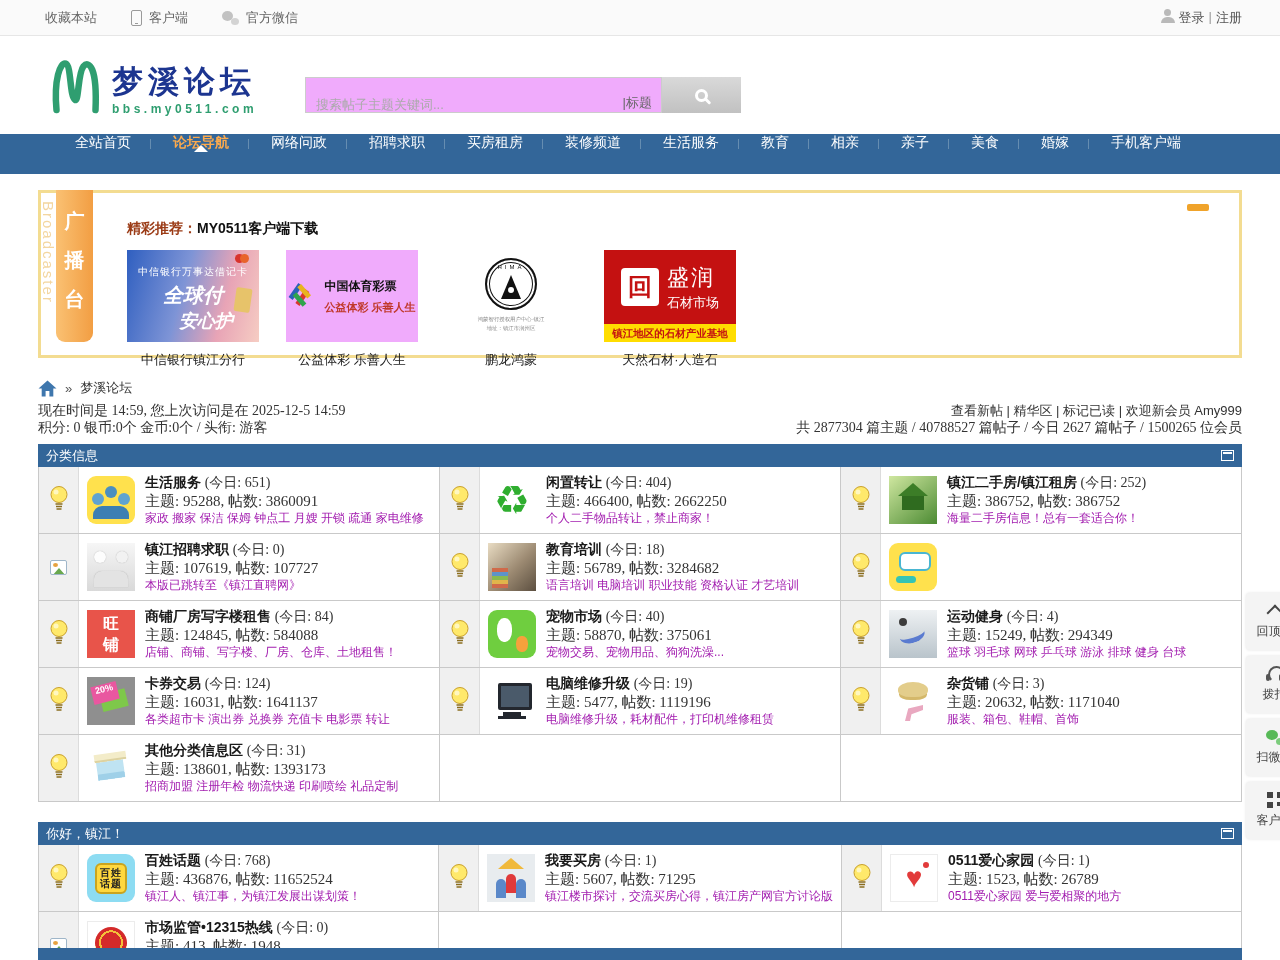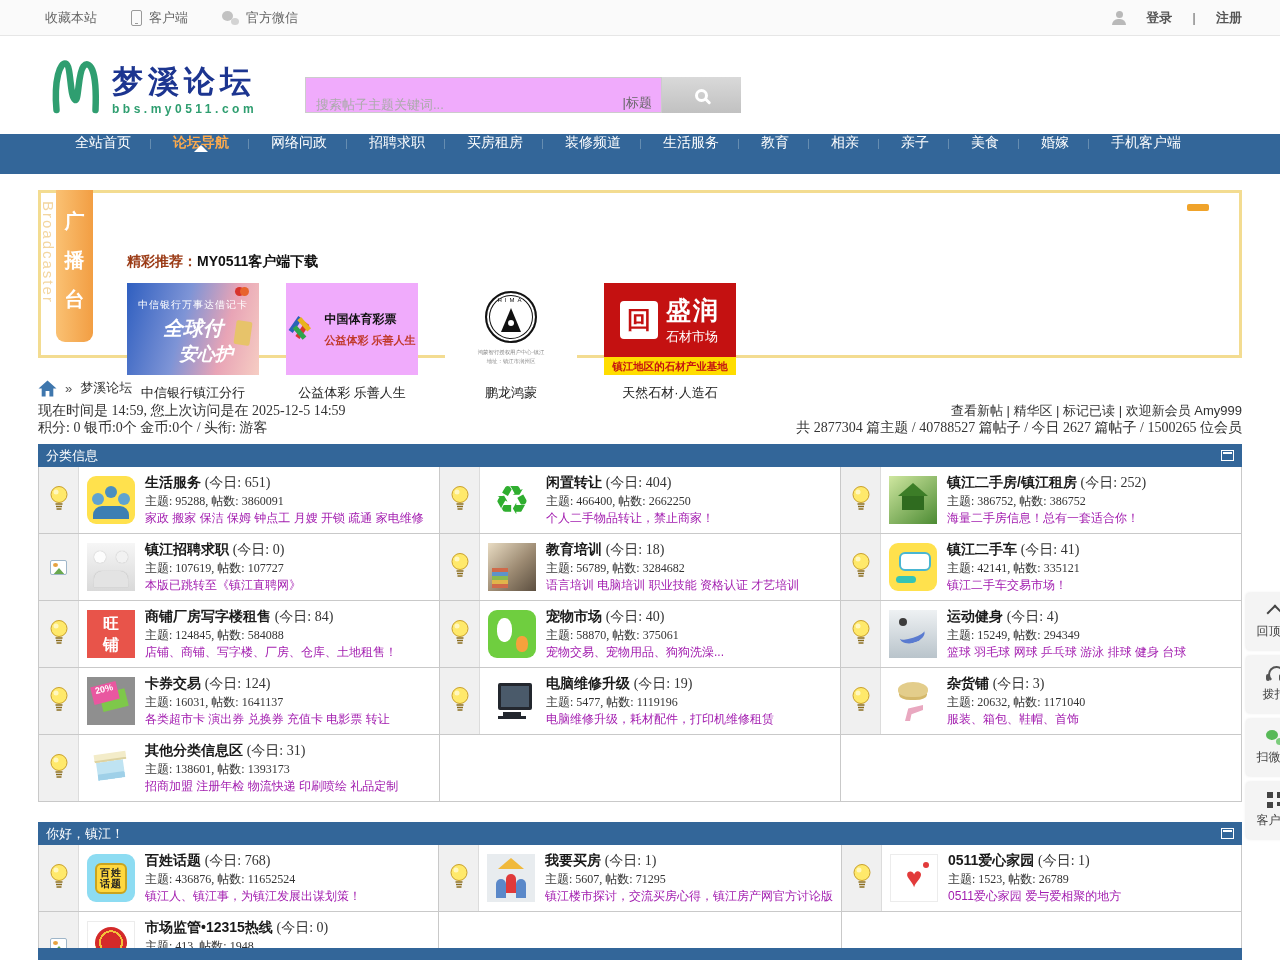--- a/index.html
+++ b/index.html
@@ -17,21 +17,21 @@
   .topbar .wrap { display:flex; align-items:center; height:100%; }
   .toplinks { display:flex; gap:34px; align-items:center; }
   .toplink { display:flex; align-items:center; gap:7px; color:#666; cursor:pointer; }
   .tb-ico { display:inline-block; position:relative; }
   .home-icon { font-size:17px; color:#9a9a9a; line-height:1; }
   .phone-icon { width:11px; height:16px; border:1px solid #9a9a9a; border-radius:2px; }
   .phone-icon::after { content:""; position:absolute; left:3px; bottom:1px; width:3px; height:1px; background:#9a9a9a; }
   .wechat-icon { width:17px; height:14px; }
   .wechat-icon::before { content:""; position:absolute; left:0; top:0; width:11px; height:10px; border-radius:50%; background:#c2c2c2; }
   .wechat-icon::after { content:""; position:absolute; right:0; bottom:0; width:8px; height:7px; border-radius:50%; background:#d3d3d3; }
-  .top-right { margin-left:auto; display:flex; align-items:center; gap:20px; color:#555;font-weight:bold; }
+  .top-right { margin-left:auto; display:flex; align-items:flex-start; gap:4px; color:#555; }
   .person-icon { width:14px; height:14px; position:relative; display:inline-block; }
   .person-icon::before { content:""; position:absolute; left:3.5px; top:0; width:7px; height:7px; border-radius:50%; background:#b9b9b9; }
   .person-icon::after { content:""; position:absolute; left:0; bottom:0; width:14px; height:6px; border-radius:7px 7px 0 0; background:#b9b9b9; }
   .lr-sep { color:#999; }
 
   
   .header { height:98px; }
   .header .wrap { display:flex; align-items:center; height:100%; position:relative; }
   .logo { display:flex; align-items:flex-end; gap:10px; margin-left:12px; cursor:pointer; }
   .logo-text { display:flex; flex-direction:column; }
@@ -53,21 +53,21 @@
   .nav li + li::before { content:"|"; position:absolute; left:-3px; color:#6d93b5; font-size:11px; }
   .nav li.active span { color:#fcaa4d; font-weight:bold; }
   .nav li.active::after { content:""; position:absolute; bottom:0; left:50%; margin-left:-7px; border-left:7px solid transparent; border-right:7px solid transparent; border-bottom:7px solid #fff; }
 
   
   .broadcast { position:relative; margin:16px auto 0; width:1204px; height:168px; border:3px solid #f3dc91; background:#fff; }
   .bc-broadcaster { position:absolute; left:-1px; top:8px; writing-mode:vertical-rl; font-size:15px; color:#f3d6a0; letter-spacing:2px; font-family:"Liberation Sans","DejaVu Sans",sans-serif; }
   .bc-ribbon { position:absolute; left:15px; top:-3px; width:37px; height:152px; background:linear-gradient(90deg,#fac173,#f29e43); border-radius:0 0 9px 9px; text-align:center; padding-top:12px; }
   .bc-ribbon span { display:inline-block; width:1em; color:#fff; font-weight:bold; font-size:20px; line-height:1.95; word-break:break-all; }
   .bc-min { position:absolute; right:30px; top:11px; width:22px; height:7px; background:#f0a32a; border-radius:2px; cursor:pointer; }
-  .bc-main { margin-left:76px; padding-top:13px;margin-top:47px; }
+  .bc-main { margin-left:76px; padding-top:27px; }
   .bc-head { font-size:14px; margin-left:10px; }
   .bc-prefix { color:#9b3b16; font-weight:bold; }
   .bc-title { color:#111; font-weight:bold; }
   .bc-ads { display:flex; gap:27px; margin:12px 0 0 10px; }
   .ad { width:132px; text-align:center; cursor:pointer; }
   .ad-img { height:92px; overflow:hidden; position:relative; }
   .ad-caption { margin-top:9px; font-size:13px; color:#222; }
   
   .ad-img.citic { background:linear-gradient(105deg,#2f5fc0 0%,#7e94d6 42%,#e8a4b6 72%,#f6cdc3 100%); color:#fff; padding-top:15px; }
   .citic-l1 { font-size:10px; letter-spacing:1px; }
@@ -88,21 +88,21 @@
   .hima-logo { width:52px; height:52px; border:2px solid #111; border-radius:50%; position:relative; box-shadow:inset 0 0 0 2px #fff, inset 0 0 0 3px #111; }
   .hima-logo .hima-word { position:absolute; top:4px; left:0; right:0; text-align:center; font-size:6px; letter-spacing:3px; color:#111; }
   .hima-logo::before { content:""; position:absolute; left:14px; top:15px; border-left:10px solid transparent; border-right:10px solid transparent; border-bottom:24px solid #111; }
   .hima-logo::after { content:""; position:absolute; left:21px; top:27px; width:6px; height:6px; border-radius:50%; background:#fff; }
   .hima-tiny { font-size:6px; color:#888; margin-top:5px; line-height:1.6; transform:scale(.9); }
   
   .ad-img.sr { background:#c41111; display:flex; flex-direction:column; }
   .sr-top { flex:1; display:flex; align-items:center; justify-content:center; gap:8px; }
   .sr-mark { width:38px; height:38px; background:#fff; border-radius:4px; display:flex; align-items:center; justify-content:center; font-size:24px; font-weight:bold; color:#c41111; }
   .sr-text { text-align:left; color:#fff; }
-  .sr-brand { font-size:25px; font-weight:bold; letter-spacing:2px; }
+  .sr-brand { font-size:22px; font-weight:normal; letter-spacing:2px; }
   .sr-sub { font-size:13px; font-weight:normal; margin-top:1px; }
   .sr-strip { height:18px; background:#fd0; color:#c41111; font-weight:bold; font-size:10.5px; line-height:18px; white-space:nowrap; }
 
   
   .crumbrow { margin-top:20px; display:flex; align-items:center; gap:8px; height:20px; }
   .crumb-sep { color:#555; }
   .crumb-cur { color:#333; cursor:pointer; }
   .statusrow { margin-top:4px; overflow:hidden; line-height:17px; }
   .status-left { float:left; }
   .status-right { float:right; text-align:right; }
@@ -116,21 +116,21 @@
   .collapse-icon { margin-left:auto; width:13px; height:11px; border:1px solid #fff; position:relative; cursor:pointer; }
   .collapse-icon::before { content:""; position:absolute; left:1px; right:1px; top:1px; height:2px; background:#fff; }
   .fgrid { display:grid; grid-template-columns:repeat(3,1fr); border-left:1px solid #c9c9c9; border-top:0; }
   .fcell { min-height:61px; background:#fff; border-right:1px solid #c9c9c9; border-bottom:1px solid #c9c9c9; display:flex; }
   .statuscol { width:40px; background:#f0f0f0; border-right:1px solid #dcdcdc; display:flex; align-items:center; justify-content:center; flex:0 0 40px; }
   .cellbody { display:flex; align-items:center; padding:6px 8px; gap:10px; min-width:0; }
   .ctext { min-width:0; }
   .l1 { line-height:18px; white-space:nowrap; }
   .ftitle { font-weight:bold; color:#1a1a1a; font-size:14px; cursor:pointer; }
   .ftoday { color:#333; font-family:"Liberation Serif","DejaVu Serif",serif; font-size:14px; }
-  .l2 { line-height:18px; color:#333; font-family:"Liberation Serif","DejaVu Serif",serif; font-size:12px; white-space:nowrap; }
+  .l2 { line-height:18px; color:#333; font-family:"Liberation Serif","DejaVu Serif",serif; font-size:15px; white-space:nowrap; }
   .l3 { line-height:17px; color:#a21caf; font-size:12px; white-space:nowrap; overflow:hidden; text-overflow:ellipsis; }
   .fcell.empty { background:#fff; }
 
   
   .bulbwrap { display:inline-block; }
   .noimg { width:17px; height:15px; border:1px solid #9fb6c9; background:#fff; border-radius:2px; position:relative; overflow:hidden; display:inline-block; }
   .noimg::before { content:""; position:absolute; left:2px; top:2px; width:5px; height:4px; border-radius:50%; background:#e7a23f; }
   .noimg::after { content:""; position:absolute; left:1px; bottom:-2px; border-left:7px solid transparent; border-right:7px solid transparent; border-bottom:8px solid #69a84f; }
 
   
@@ -486,25 +486,20 @@
           <circle cx="7" cy="7" r="2.5" fill="#fff7c0"></circle>
           <path d="M6.5 19 h7 M7 21.5 h6 M7.5 24 h5" stroke="#8a6d1f" stroke-width="1.4" fill="none"></path>
         </svg>
       </span>
 
     </div>
     <div class="cellbody">
       <div class="ficon ficon-used-car">
               <span class="ficon-text"></span>
             </div>
-      <div class="ctext">
-        <div class="l1"><a class="ftitle">镇江二手车</a> <span class="ftoday">(今日: 41)</span></div>
-        <div class="l2">主题: 42141, 帖数: 335121</div>
-        <div class="l3">镇江二手车交易市场！</div>
-      </div>
     </div>
   </div>
         <div class="fcell">
     <div class="statuscol">
       <span class="bulbwrap">
         <svg width="20" height="27" viewBox="0 0 20 27">
           <circle cx="10" cy="9.5" r="8" fill="#ffe96b" stroke="#c9a02c"></circle>
           <circle cx="7" cy="7" r="2.5" fill="#fff7c0"></circle>
           <path d="M6.5 19 h7 M7 21.5 h6 M7.5 24 h5" stroke="#8a6d1f" stroke-width="1.4" fill="none"></path>
         </svg>

